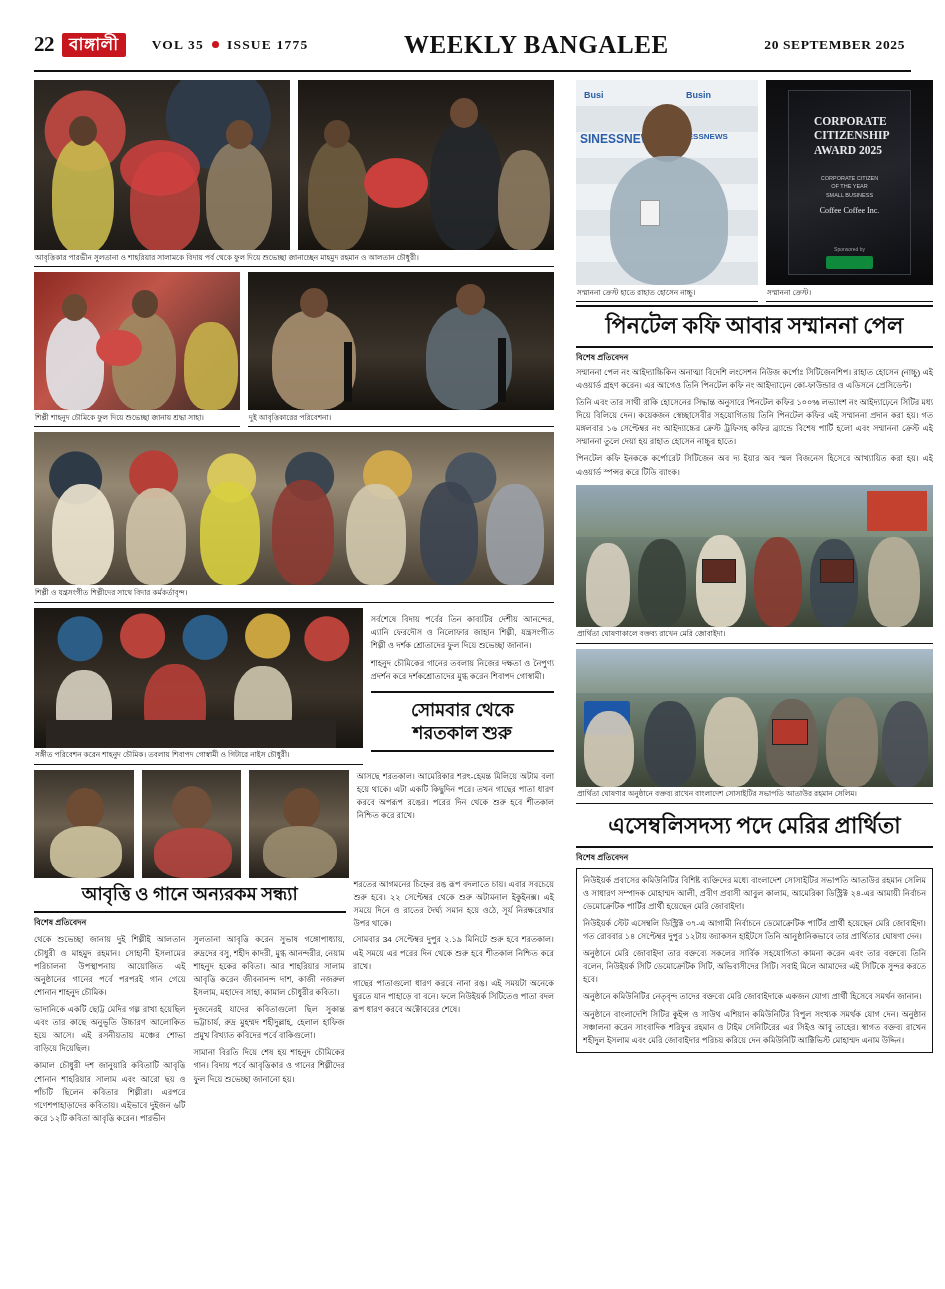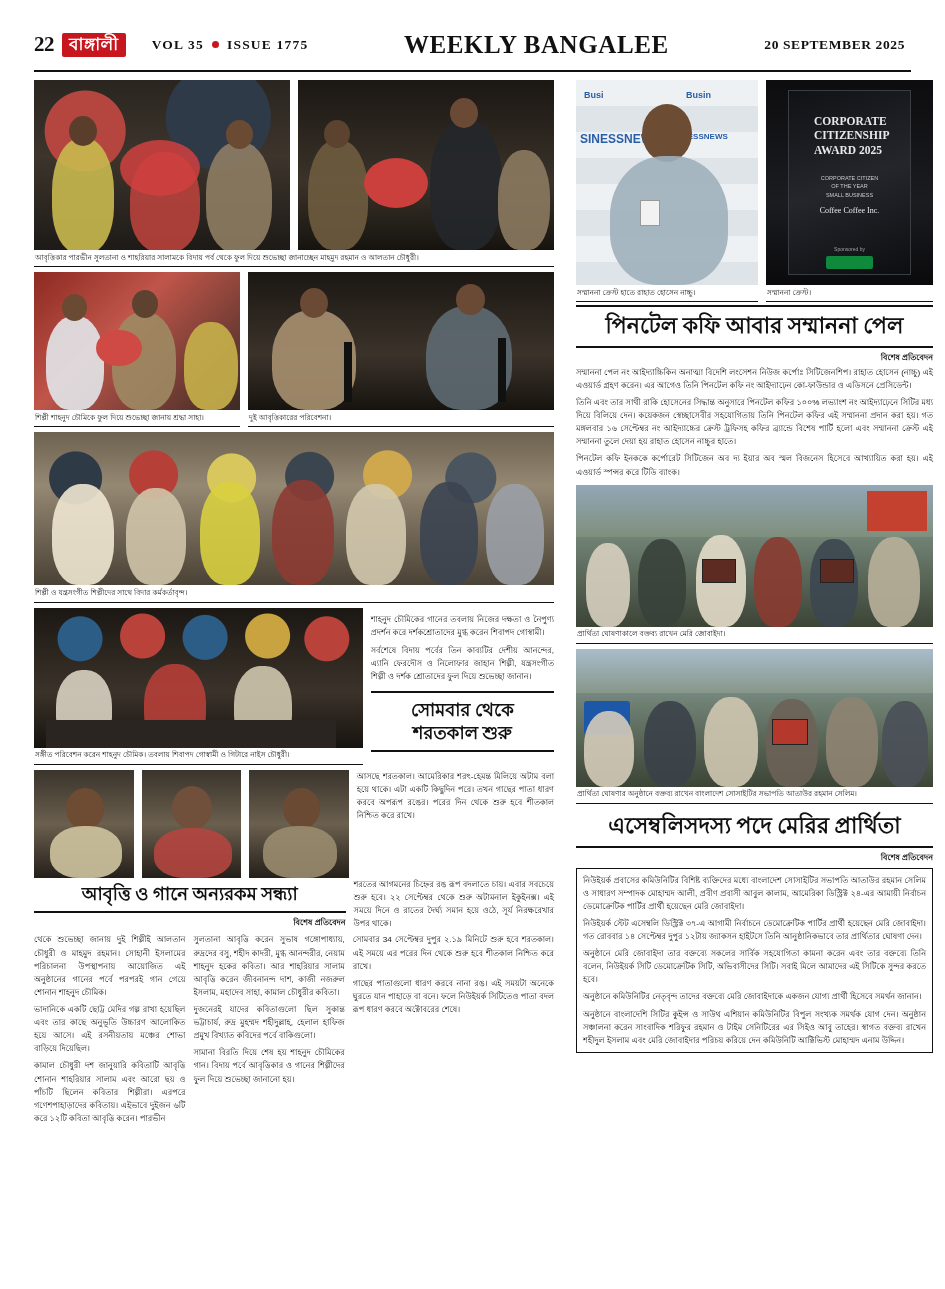--- a/index.html
+++ b/index.html
@@ -147,21 +147,21 @@
     font-size: 8.1px;
     line-height: 1.62;
     text-align: justify;
     font-family: "Liberation Sans", sans-serif;
     color: #141414;
     hyphens: auto;
   }
   .byline {
     font-size: 8px;
     font-weight: bold;
-    text-align: right;
+    text-align: left;
     padding: 3px 0 2px 0;
   }
 
   .boxed {
     border: 1.2px solid #111;
     padding: 5px 6px;
   }
 </style>
 </head>
 <body>
@@ -266,22 +266,22 @@
                 radial-gradient(circle at 89% 22%,#b9423a 0 22px,transparent 23px)"></div>
             <div class="figure-blob" style="left:22px;top:62px;width:56px;height:78px;background:#d8d2c2"></div>
             <div class="figure-blob" style="left:110px;top:56px;width:62px;height:84px;background:#b63f38"></div>
             <div class="figure-blob" style="left:200px;top:58px;width:58px;height:82px;background:#cfc6ae"></div>
             <div style="position:absolute;left:12px;top:112px;width:290px;height:28px;background:#2a2520"></div>
           </div>
           <div class="cap">সঙ্গীত পরিবেশন করেন শাহনুদ চৌমিক। তবলায় শিবাপদ গোস্বামী ও গিটারে নাইস চৌধুরী।</div>
         </div>
 
         <div style="width:202px">
+          <div class="body-text" style="margin-top:5px">সর্বশেষে বিদায় পর্বের তিন কাব্যটির দেশীয় আনন্দের, এ্যানি ফেরদৌস ও নিলোফার জাহান শিল্পী, যন্ত্রসংগীত শিল্পী ও দর্শক শ্রোতাদের ফুল দিয়ে শুভেচ্ছা জানান।</div>
           <div class="body-text" style="margin-top:5px">শাহনুদ চৌমিকের গানের তবলায় নিজের দক্ষতা ও নৈপুণ্য প্রদর্শন করে দর্শকশ্রোতাদের মুগ্ধ করেন শিবাপদ গোস্বামী।</div>
-          <div class="body-text" style="margin-top:5px">সর্বশেষে বিদায় পর্বের তিন কাব্যটির দেশীয় আনন্দের, এ্যানি ফেরদৌস ও নিলোফার জাহান শিল্পী, যন্ত্রসংগীত শিল্পী ও দর্শক শ্রোতাদের ফুল দিয়ে শুভেচ্ছা জানান।</div>
 
           <div class="headline hl-sm" style="margin-top:8px;border-top:2px solid #111;border-bottom:2px solid #111;padding:6px 0">
             <div>সোমবার থেকে</div>
             <div>শরতকাল শুরু</div>
           </div>
         </div>
       </div>
 
       <div class="row" style="margin-top:5px">
         <div style="width:102px">

